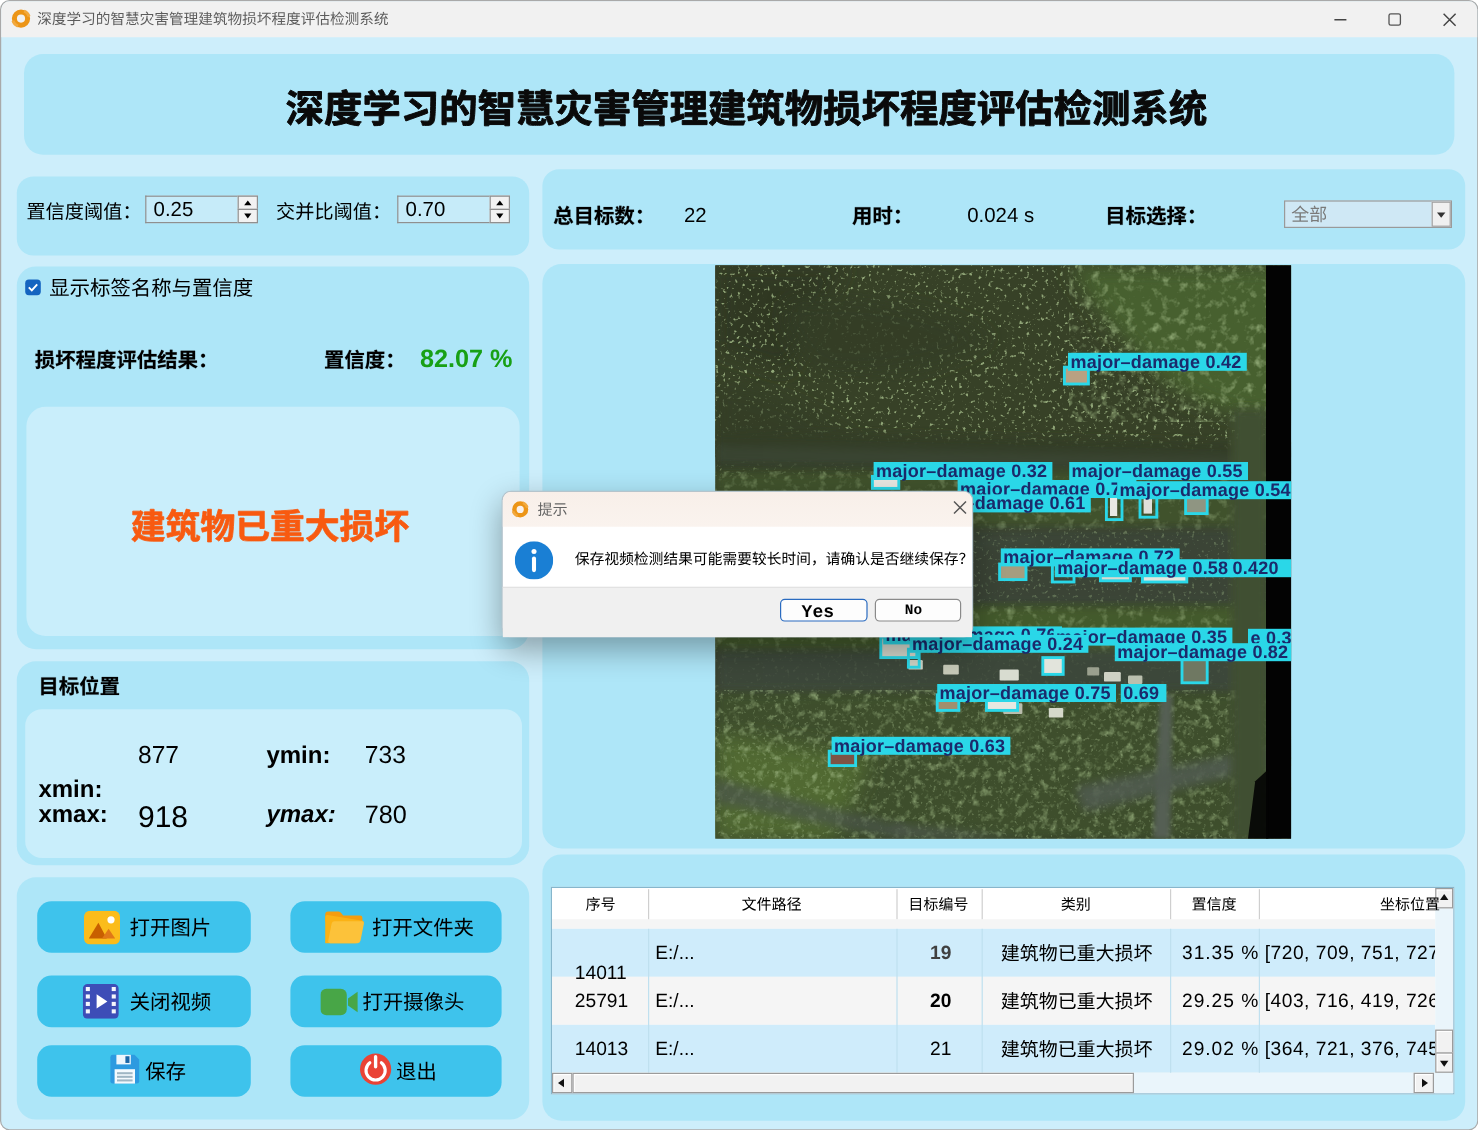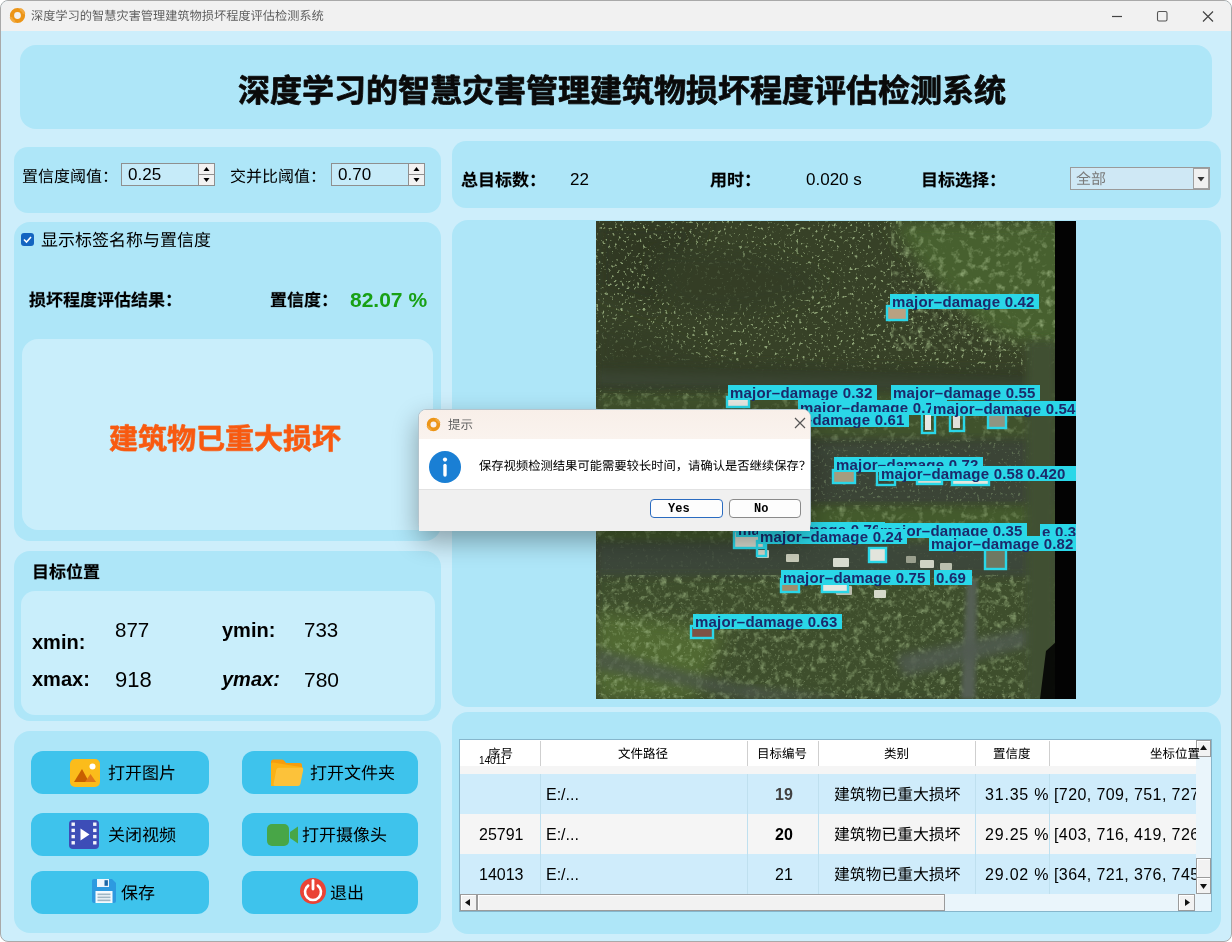--- a/index.html
+++ b/index.html
@@ -23,28 +23,28 @@
 <div style="position:absolute;left:14px;top:222px;width:427px;height:319px;background:#aee6f8;border-radius:16px"></div>
 <div style="position:absolute;left:22px;top:339px;width:411px;height:191px;background:#c9eefb;border-radius:16px"></div>
 <div style="position:absolute;left:14px;top:551px;width:427px;height:170px;background:#aee6f8;border-radius:16px"></div>
 <div style="position:absolute;left:21px;top:591px;width:414px;height:124px;background:#c9eefb;border-radius:14px"></div>
 <div style="position:absolute;left:14px;top:731px;width:427px;height:202px;background:#aee6f8;border-radius:16px"></div>
 <div style="position:absolute;left:452px;top:220px;width:769px;height:487px;background:#aee6f8;border-radius:16px"></div>
 <div style="position:absolute;left:452px;top:712px;width:769px;height:222px;background:#aee6f8;border-radius:16px"></div>
 <span class="t" style="left:128px;top:166px;font-size:17px;color:#000;font-weight:normal;">0.25</span>
 <span class="t" style="left:338px;top:166px;font-size:17px;color:#000;font-weight:normal;">0.70</span>
 <span class="t" style="left:570px;top:170.5px;font-size:17px;color:#000;font-weight:normal;">22</span>
-<span class="t" style="left:806px;top:170.5px;font-size:17px;color:#000;font-weight:normal;">0.020 s</span>
+<span class="t" style="left:806px;top:170.5px;font-size:17px;color:#000;font-weight:normal;">0.024 s</span>
 <span class="t" style="left:350px;top:289px;font-size:21px;color:#18a015;font-weight:bold;">82.07 %</span>
-<span class="t" style="left:32px;top:632px;font-size:20px;color:#000;font-weight:bold;">xmin:</span>
+<span class="t" style="left:32px;top:648px;font-size:20px;color:#000;font-weight:bold;">xmin:</span>
 <span class="t" style="left:115px;top:620px;font-size:20.5px;color:#000;font-weight:normal;">877</span>
 <span class="t" style="left:222px;top:620px;font-size:20px;color:#000;font-weight:bold;">ymin:</span>
 <span class="t" style="left:304px;top:620px;font-size:20.5px;color:#000;font-weight:normal;">733</span>
 <span class="t" style="left:32px;top:669px;font-size:20px;color:#000;font-weight:bold;">xmax:</span>
-<span class="t" style="left:115px;top:669px;font-size:22px;color:#000;font-weight:normal;text-align:center;">918</span>
+<span class="t" style="left:115px;top:669px;font-size:25px;color:#000;font-weight:normal;text-align:center;">918</span>
 <span class="t" style="left:222px;top:669px;font-size:20px;color:#000;font-weight:bold;font-style:italic;">ymax:</span>
 <span class="t" style="left:304px;top:669px;font-size:21px;color:#000;font-weight:normal;">780</span>
 <div style="position:absolute;left:121px;top:163px;width:94px;height:23px;background:#c6ebf9;border:1px solid #8f8f8f;border-right:none"></div>
 <div style="position:absolute;left:198px;top:163px;width:17px;height:12px;background:#f2f2f2;border:1px solid #8f8f8f"></div>
 <div style="position:absolute;left:198px;top:174px;width:17px;height:12px;background:#f2f2f2;border:1px solid #8f8f8f"></div>
 <svg class="abs" style="left:198px;top:163px" width="17" height="23" viewBox="0 0 17 23">
     <path d="M8.5 4 L11.5 8 L5.5 8 Z" fill="#000"></path>
     <path d="M8.5 19 L11.5 15 L5.5 15 Z" fill="#000"></path>
   </svg>
 <div style="position:absolute;left:331px;top:163px;width:94px;height:23px;background:#c6ebf9;border:1px solid #8f8f8f;border-right:none"></div>
@@ -379,21 +379,21 @@
 <div style="position:absolute;left:460px;top:766px;width:736px;height:8px;background:#f5f5f5;z-index:2"></div>
 <div style="position:absolute;left:460px;top:774px;width:736px;height:40px;background:#cfecfb;z-index:2"></div>
 <div style="position:absolute;left:460px;top:814px;width:736px;height:40px;background:#f5f5f5;z-index:2"></div>
 <div style="position:absolute;left:460px;top:854px;width:736px;height:40px;background:#cfecfb;z-index:2"></div>
 <div style="position:absolute;left:460px;top:894px;width:736px;height:3px;background:#f5f5f5;z-index:2"></div>
 <div style="position:absolute;left:540px;top:774px;width:1px;height:123px;background:#bfe0ef;z-index:3"></div>
 <div style="position:absolute;left:747px;top:774px;width:1px;height:123px;background:#bfe0ef;z-index:3"></div>
 <div style="position:absolute;left:818px;top:774px;width:1px;height:123px;background:#bfe0ef;z-index:3"></div>
 <div style="position:absolute;left:975px;top:774px;width:1px;height:123px;background:#bfe0ef;z-index:3"></div>
 <div style="position:absolute;left:1049px;top:774px;width:1px;height:123px;background:#bfe0ef;z-index:3"></div>
-<span class="t" style="left:479px;top:756px;font-size:10px;color:#000;font-weight:normal;z-index:4">14011</span>
+<span class="t" style="left:479px;top:804px;font-size:16px;color:#000;font-weight:normal;z-index:4">14011</span>
 <span class="t" style="left:546px;top:787px;font-size:16px;color:#000;font-weight:normal;z-index:4">E:/...</span>
 <span class="t" style="left:775px;top:787px;font-size:16px;color:#404040;font-weight:bold;z-index:4">19</span>
 <span class="t" style="left:985px;top:787px;font-size:16px;color:#000;font-weight:normal;z-index:4;letter-spacing:0.8px">31.35 %</span>
 <span class="t" style="left:1054px;top:787px;font-size:16px;color:#000;font-weight:normal;z-index:4;max-width:142px;overflow:hidden;display:inline-block;letter-spacing:0.4px">[720, 709, 751, 727]</span>
 <span class="t" style="left:479px;top:827px;font-size:16px;color:#000;font-weight:normal;z-index:4">25791</span>
 <span class="t" style="left:546px;top:827px;font-size:16px;color:#000;font-weight:normal;z-index:4">E:/...</span>
 <span class="t" style="left:775px;top:827px;font-size:16px;color:#000;font-weight:bold;z-index:4">20</span>
 <span class="t" style="left:985px;top:827px;font-size:16px;color:#000;font-weight:normal;z-index:4;letter-spacing:0.8px">29.25 %</span>
 <span class="t" style="left:1054px;top:827px;font-size:16px;color:#000;font-weight:normal;z-index:4;max-width:142px;overflow:hidden;display:inline-block;letter-spacing:0.4px">[403, 716, 419, 726]</span>
 <span class="t" style="left:479px;top:867px;font-size:16px;color:#000;font-weight:normal;z-index:4">14013</span>
@@ -434,21 +434,21 @@
 <svg class="abs" style="left:794px;top:417px;z-index:12" width="12" height="12" viewBox="0 0 12 12">
     <path d="M1 1 L11 11 M11 1 L1 11" stroke="#555" stroke-width="1.2"></path>
   </svg>
 <svg class="abs" style="left:429px;top:451px;z-index:12" width="32" height="32" viewBox="0 0 32 32">
 <circle cx="16" cy="16" r="16" fill="#1a7fd4"></circle>
 <circle cx="16" cy="8.6" r="2.1" fill="#fff"></circle>
 <rect x="14.3" y="12.8" width="3.4" height="13" rx="1.7" fill="#fff"></rect>
   </svg>
 <div style="position:absolute;left:650px;top:499px;width:73px;height:19px;background:#fdfdfd;border:1.5px solid #2a6bc0;border-radius:4px;z-index:12"></div>
 <div style="position:absolute;left:729px;top:499px;width:72px;height:19px;background:#fdfdfd;border:1px solid #8a8a8a;border-radius:4px;z-index:12"></div>
-<span class="t" style="left:668px;top:503px;font-size:12px;font-weight:bold;font-family:'Liberation Mono',monospace;z-index:13">Yes</span>
+<span class="t" style="left:668px;top:503px;font-size:15px;font-weight:bold;font-family:'Liberation Mono',monospace;z-index:13">Yes</span>
 <span class="t" style="left:754px;top:503px;font-size:12px;font-weight:bold;font-family:'Liberation Mono',monospace;z-index:13">No</span>
 <svg class="abs" style="left:0;top:0;z-index:30;pointer-events:none" width="1232" height="942" viewBox="0 0 1232 942">
     <g transform="translate(31,20) scale(0.01220,-0.01220)" fill="#5c5c5c">
       <use href="#r49" x="0"></use>
       <use href="#r30" x="1000"></use>
       <use href="#r25" x="2000"></use>
       <use href="#r1" x="3000"></use>
       <use href="#r54" x="4000"></use>
       <use href="#r43" x="5000"></use>
       <use href="#r34" x="6000"></use>

